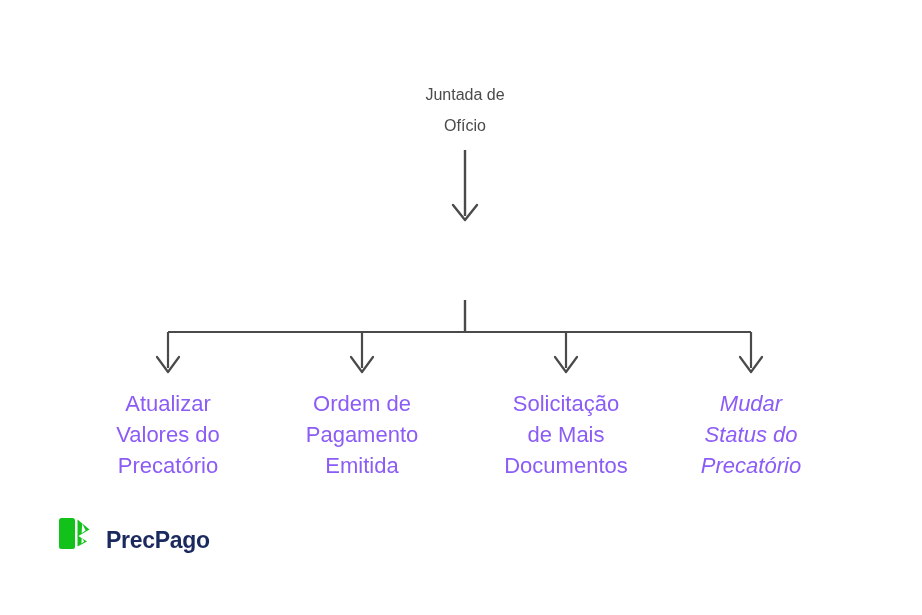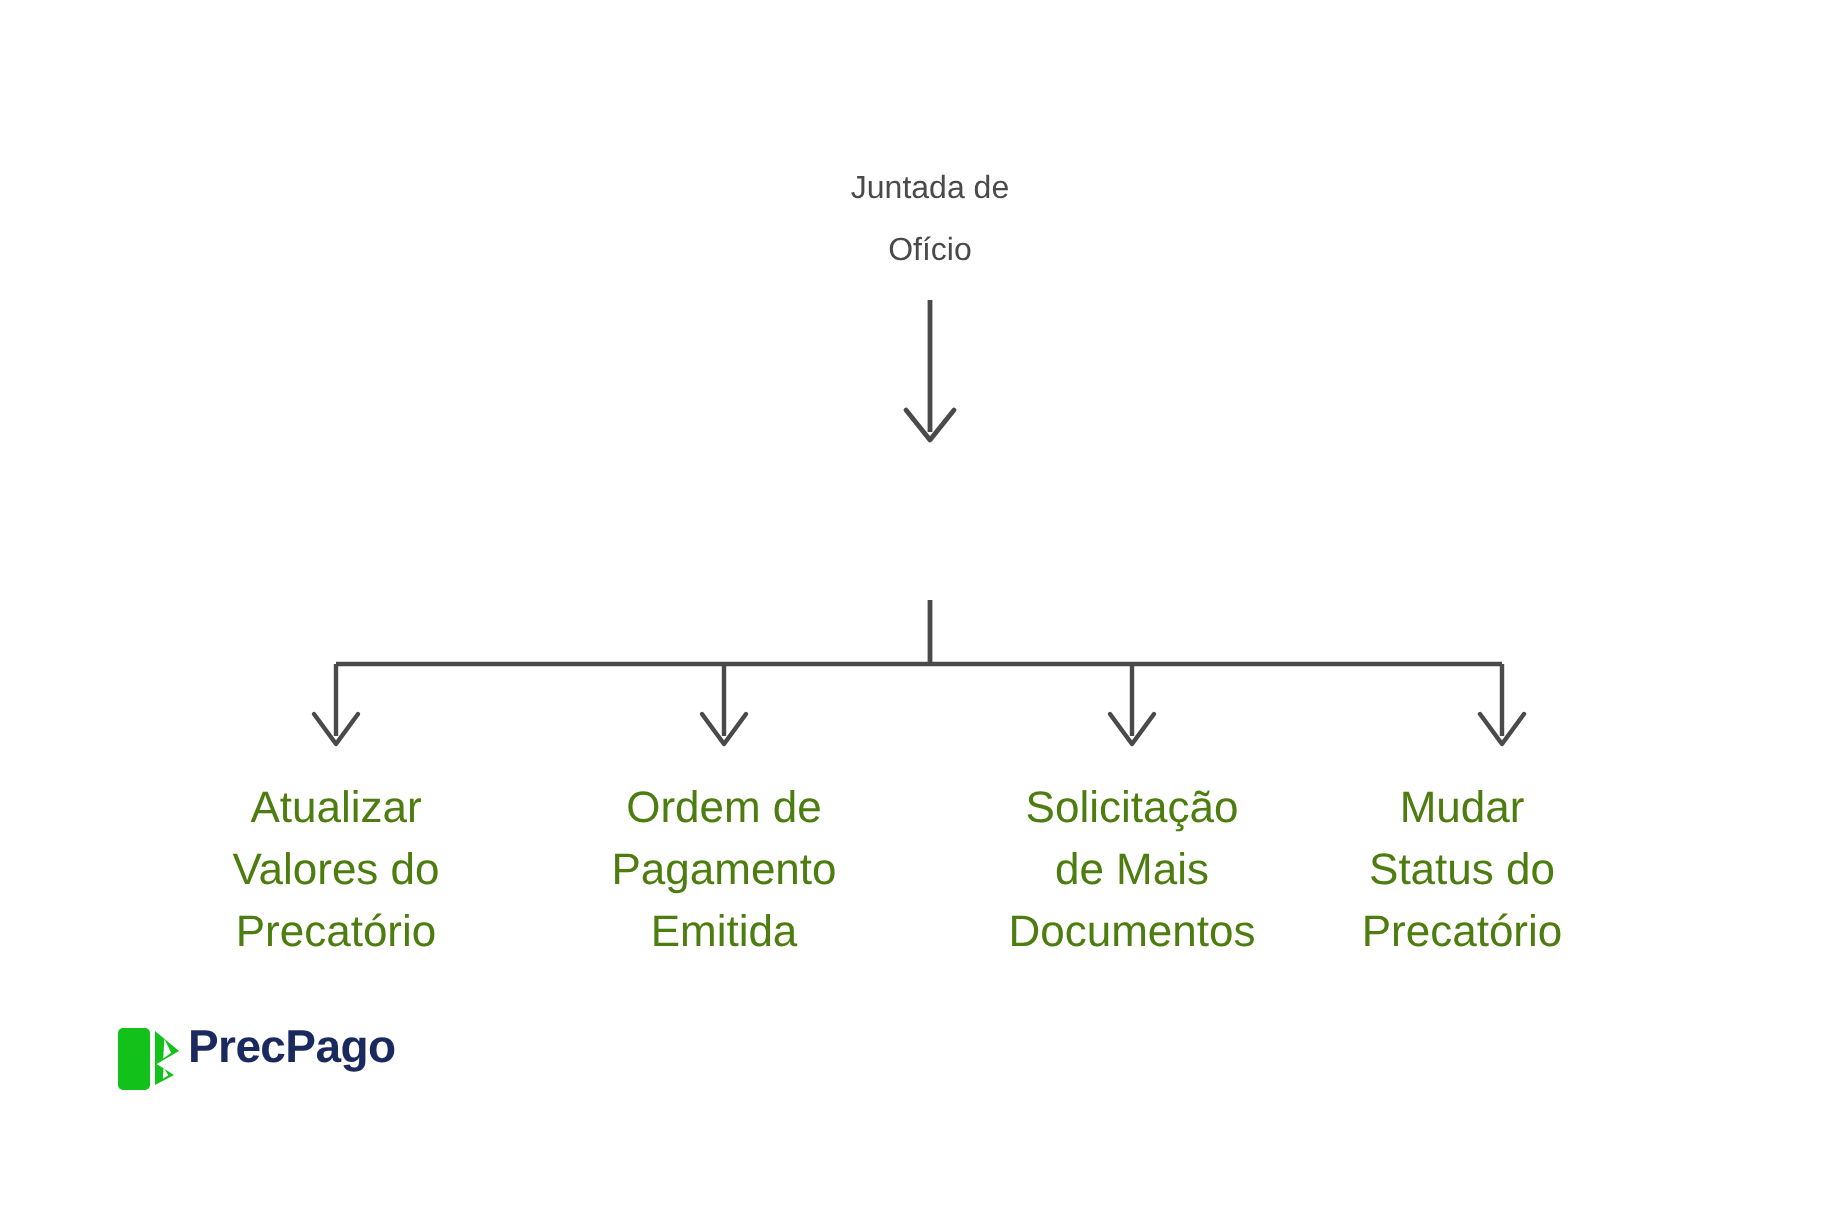--- a/index.html
+++ b/index.html
@@ -51,44 +51,44 @@
 
   #node-decision {
     left: 345px;
     top: 231px;
     width: 240px;
   }
 
   .leaf-label {
     position: absolute;
     text-align: center;
-    color: #4d7c0f;
+    color: #8b5cf6;
     font-family: "Liberation Sans", sans-serif;
     font-size: 22px;
     line-height: 31px;
     font-weight: 400;
     width: 190px;
     top: 388px;
     white-space: pre-line;
   }
 
   #leaf-0 { left: 73px; }
   #leaf-1 { left: 267px; }
   #leaf-2 { left: 471px; }
-  #leaf-3 { left: 636px; }
+  #leaf-3 { left: 656px; font-style: italic; }
 
   
   #brand-logo {
     position: absolute;
     left: 58px;
     top: 512px;
     height: 40px;
     display: flex;
-    align-items: flex-start;
-    gap: 2px;
+    align-items: flex-end;
+    gap: 14px;
   }
   #brand-logo-mark {
     width: 34px;
     height: 36px;
     display: block;
   }
   #brand-logo-text {
     color: #1b2a5e;
     font-family: "Liberation Sans", sans-serif;
     font-size: 23px;

